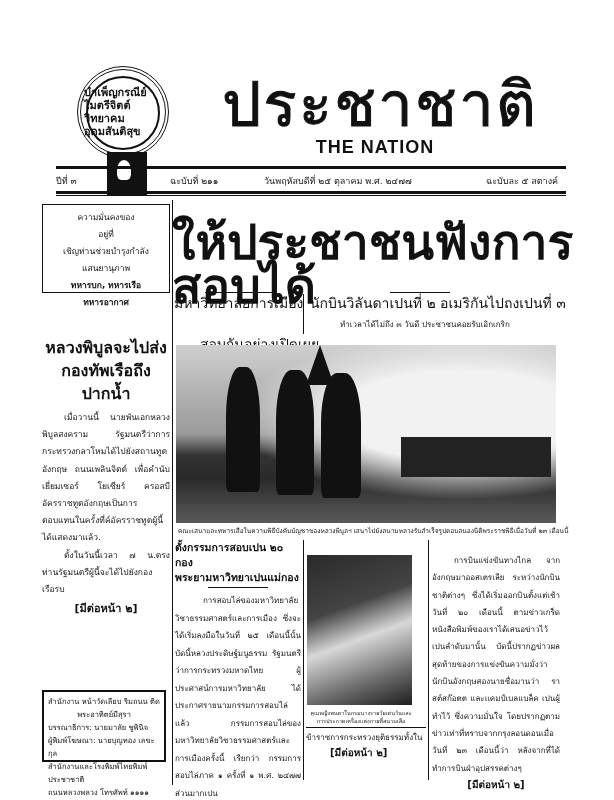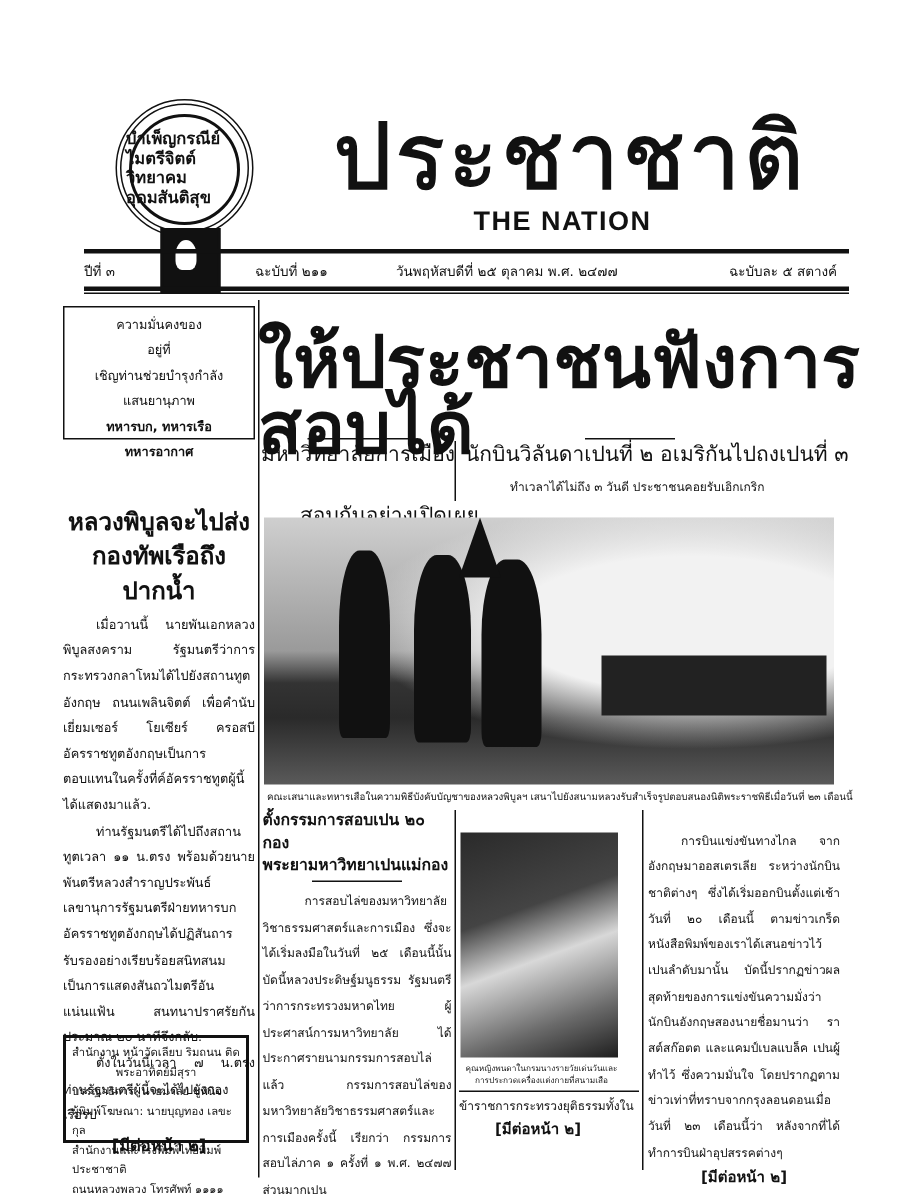--- a/index.html
+++ b/index.html
@@ -68,21 +68,20 @@
   <div>เชิญท่านช่วยบำรุงกำลัง</div>
   <div>แสนยานุภาพ</div>
   <div style="font-weight:bold;">ทหารบก, ทหารเรือ</div>
   <div style="font-weight:bold;">ทหารอากาศ</div>
 </div>
 
 <div class="abs col-left" style="top:336px;">
   <div class="head-bold">หลวงพิบูลจะไปส่ง</div>
   <div class="head-bold">กองทัพเรือถึงปากน้ำ</div>
   <div class="para" style="text-indent:22px; margin-top:4px;">เมื่อวานนี้ นายพันเอกหลวงพิบูลสงคราม รัฐมนตรีว่าการกระทรวงกลาโหมได้ไปยังสถานทูตอังกฤษ ถนนเพลินจิตต์ เพื่อคำนับเยี่ยมเซอร์ โยเซียร์ ครอสบี อัครราชทูตอังกฤษเป็นการตอบแทนในครั้งที่ค์อัครราชทูตผู้นี้ได้แสดงมาแล้ว.</div>
-  <div class="para" style="text-indent:22px;">ท่านรัฐมนตรีได้ไปถึงสถานทูตเวลา ๑๑ น.ตรง พร้อมด้วยนายพันตรีหลวงสำราญประพันธ์ เลขานุการรัฐมนตรีฝ่ายทหารบก อัครราชทูตอังกฤษได้ปฏิสันถารรับรองอย่างเรียบร้อยสนิทสนม เป็นการแสดงสันถวไมตรีอันแน่นแฟ้น สนทนาปราศรัยกันประมาณ ๒๐ นาทีจึงกลับ.</div>
   <div class="para" style="text-indent:22px;">ตั้งในวันนี้เวลา ๗ น.ตรง ท่านรัฐมนตรีผู้นี้จะได้ไปยังกองเรือรบ</div>
   <div class="center" style="font-size:11px; font-weight:bold; margin-top:1px;">[มีต่อหน้า ๒]</div>
 </div>
 
 <div class="abs boxed col-left tiny" style="top:690px; height:72px; padding:3px 4px; width:124px; border-width:2px;">
   <div>สำนักงาน หน้าวัดเลียบ ริมถนน ติด</div>
   <div class="center">พระอาทิตย์มีสุรา</div>
   <div>บรรณาธิการ: นายมาลัย ชูพินิจ</div>
   <div>ผู้พิมพ์โฆษณา: นายบุญทอง เลขะกุล</div>
   <div>สำนักงานและโรงพิมพ์ไทยพิมพ์ประชาชาติ</div>

